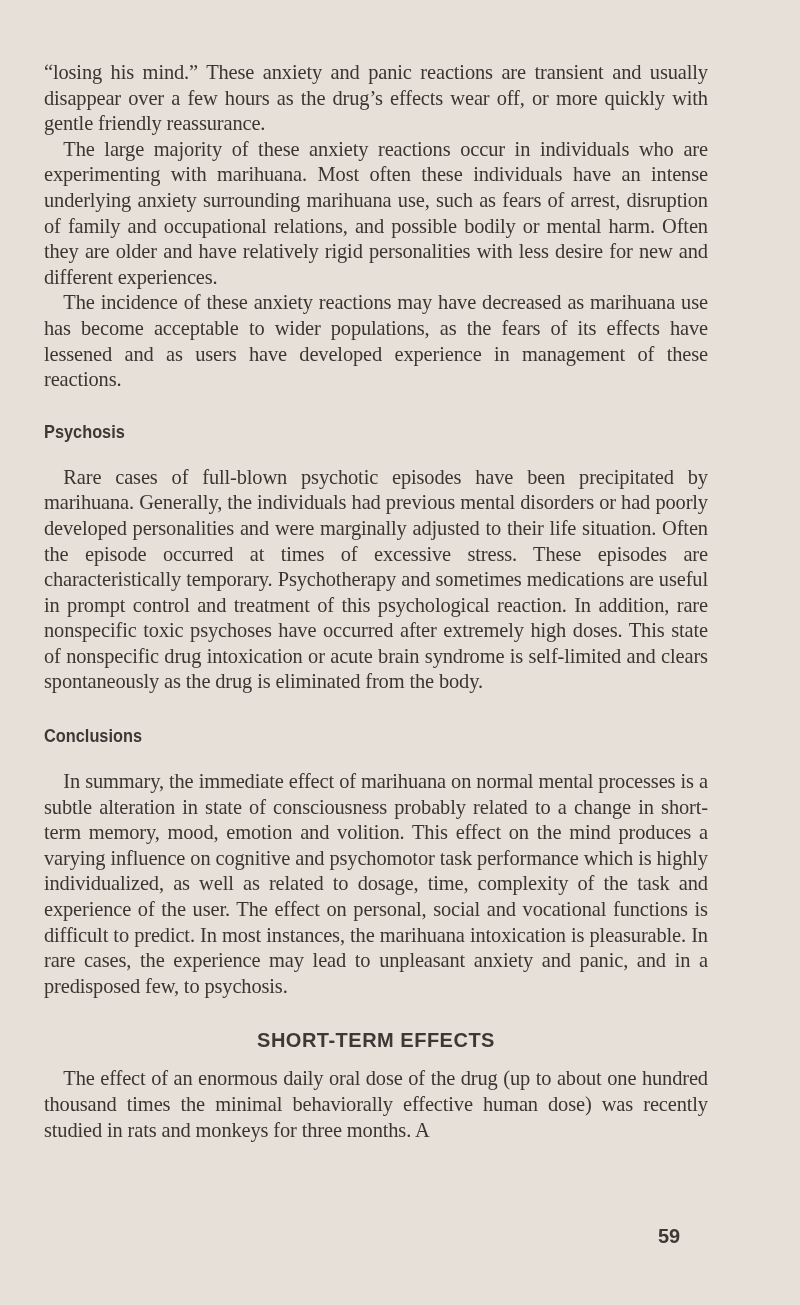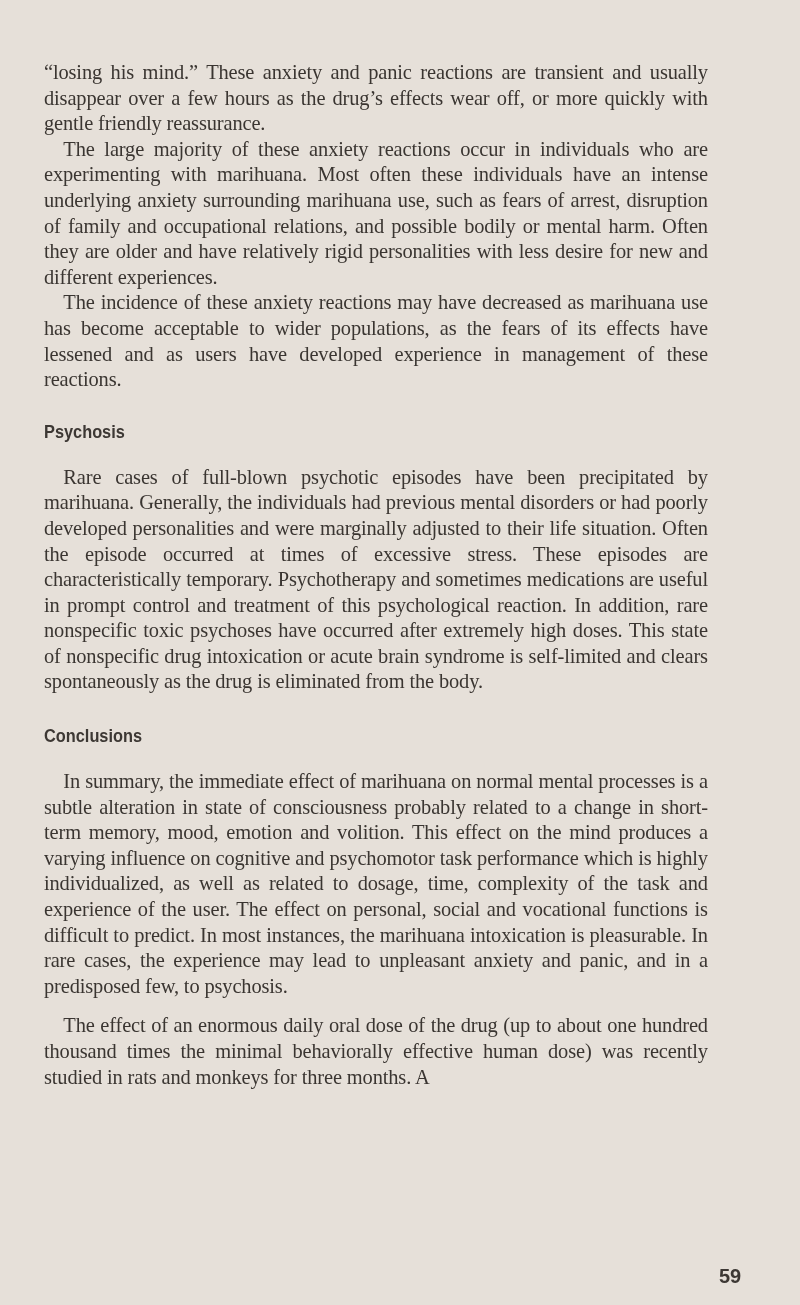--- a/index.html
+++ b/index.html
@@ -76,17 +76,18 @@
   <p class="para" id="intro-p1">“losing his mind.” These anxiety and panic reactions are transient and usually disappear over a few hours as the drug’s effects wear off, or more quickly with gentle friendly reassurance.</p>
   <p class="para indent" id="intro-p2">The large majority of these anxiety reactions occur in individuals who are experimenting with marihuana. Most often these individuals have an intense underlying anxiety surrounding marihuana use, such as fears of arrest, disruption of family and occupational relations, and possible bodily or mental harm. Often they are older and have relatively rigid personalities with less desire for new and different experiences.</p>
   <p class="para indent" id="intro-p3">The incidence of these anxiety reactions may have decreased as marihuana use has become acceptable to wider populations, as the fears of its effects have lessened and as users have developed experience in management of these reactions.</p>
 
   <h3 class="sub-heading" id="psychosis-heading">Psychosis</h3>
   <p class="para indent" id="psychosis-p1">Rare cases of full-blown psychotic episodes have been precipitated by marihuana. Generally, the individuals had previous mental disorders or had poorly developed personalities and were marginally adjusted to their life situation. Often the episode occurred at times of excessive stress. These episodes are characteristically temporary. Psychotherapy and sometimes medications are useful in prompt control and treatment of this psychological reaction. In addition, rare nonspecific toxic psychoses have occurred after extremely high doses. This state of nonspecific drug intoxication or acute brain syndrome is self-limited and clears spontaneously as the drug is eliminated from the body.</p>
 
   <h3 class="sub-heading" id="conclusions-heading">Conclusions</h3>
   <p class="para indent" id="conclusions-p1">In summary, the immediate effect of marihuana on normal mental processes is a subtle alteration in state of consciousness probably related to a change in short-term memory, mood, emotion and volition. This effect on the mind produces a varying influence on cognitive and psychomotor task performance which is highly individualized, as well as related to dosage, time, complexity of the task and experience of the user. The effect on personal, social and vocational functions is difficult to predict. In most instances, the marihuana intoxication is pleasurable. In rare cases, the experience may lead to unpleasant anxiety and panic, and in a predisposed few, to psychosis.</p>
 
+  <h2 class="section-heading" id="short-term-heading">SHORT-TERM EFFECTS</h2>
   <p class="para indent" id="short-term-p1">The effect of an enormous daily oral dose of the drug (up to about one hundred thousand times the minimal behaviorally effective human dose) was recently studied in rats and monkeys for three months. A</p>
 
 </div>
 
-<div class="page-number" style="left:719px; top:1225px; right:auto;margin-top:40px;">59</div>
+<div class="page-number" style="left:658px; top:1225px; right:auto;">59</div>
 
 </body></html>

